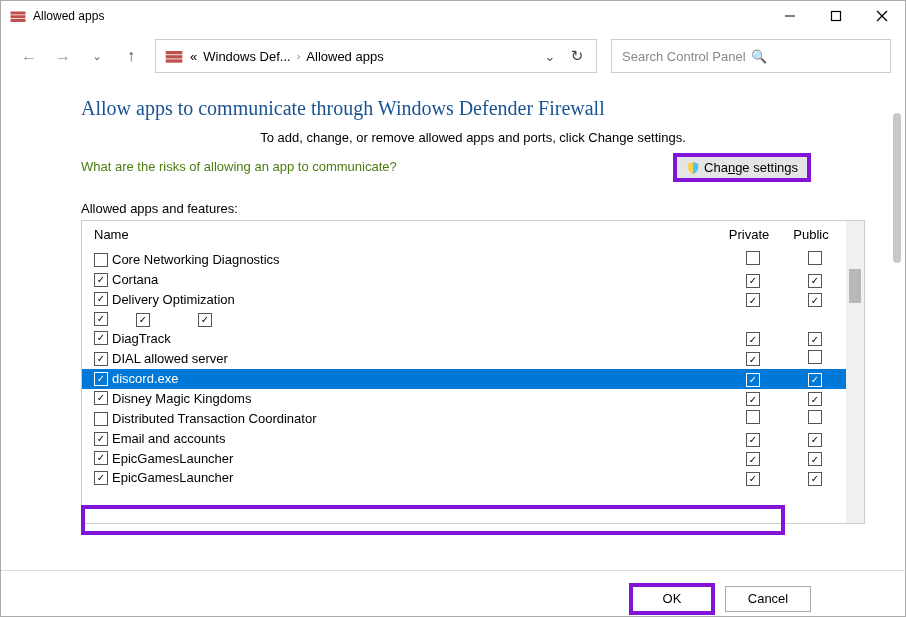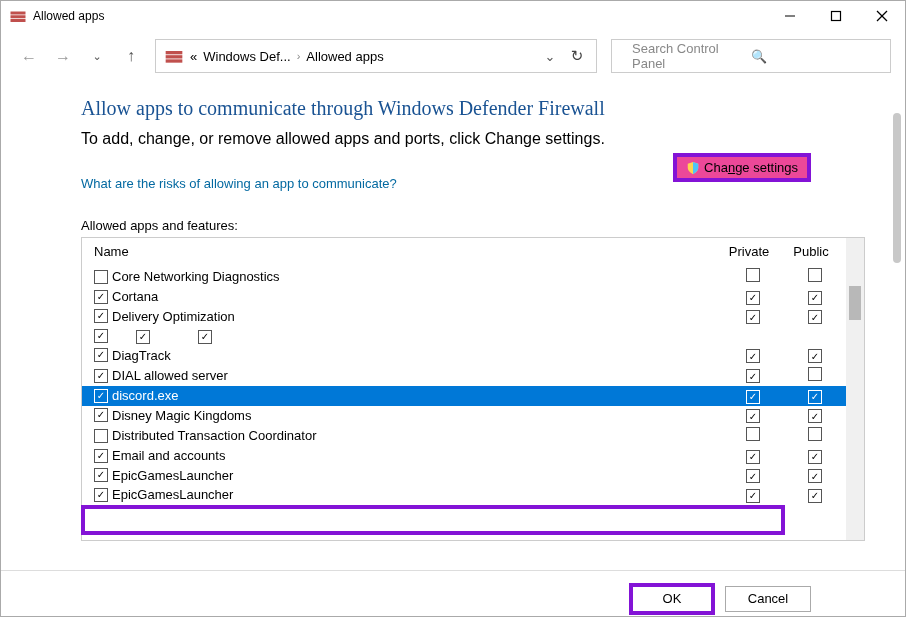--- a/index.html
+++ b/index.html
@@ -11,29 +11,29 @@
 .titlebar .win-btn { width: 46px; height: 30px; display: flex; align-items: center; justify-content: center; font-size: 12px; }
 
 .toolbar { height: 50px; display: flex; align-items: center; padding: 0 14px 0 18px; gap: 14px; }
 .nav-arrow { width: 20px; text-align: center; font-size: 16px; color: #555; }
 .nav-arrow.dim { color: #999; }
 .breadcrumb-box { flex: 1; height: 34px; border: 1px solid #ccc; display: flex; align-items: center; padding: 0 8px; gap: 6px; font-size: 13px; }
 .breadcrumb-box .bc-icon { width: 20px; height: 20px; }
 .breadcrumb-box .chevr { color: #888; font-size: 11px; }
 .bc-drop { width: 20px; text-align: center; color: #555; }
 .refresh-btn { width: 22px; text-align: center; font-size: 15px; color: #444; }
-.search-box { width: 280px; height: 34px; border: 1px solid #ccc; display: flex; align-items: center; padding: 0 20px; font-size: 13px; color: #888; }
+.search-box { width: 280px; height: 34px; border: 1px solid #ccc; display: flex; align-items: center; padding: 0 10px; font-size: 13px; color: #888; }
 .search-box span { flex: 1; }
 .search-icon { color: #555; }
 
 .content { padding: 16px 40px 0 80px; position: relative; height: 490px; }
 .h1 { color: #1a5393; font-size: 20px; font-weight: 400; margin-bottom: 10px; font-family: Liberation Serif, serif; }
-.subtext { font-size: 16px; margin-bottom: 26px; }
-.risk-link { color: #0369a1; font-size: 13px; display: inline-block; }
-.change-settings-btn { position: absolute; right: 94px; top: 72px; padding: 3px 9px; border: 4px solid #8313d6; background: #ec4899; font-size: 13px; display: flex; align-items: center; gap: 4px; }
+.subtext { font-size: 13px; margin-bottom: 12px; text-align: center; }
+.risk-link { color: #4d7c0f; font-size: 13px; display: inline-block; }
+.change-settings-btn { position: absolute; right: 94px; top: 72px; padding: 3px 9px; border: 4px solid #8313d6; background: #e5e5e5; font-size: 13px; display: flex; align-items: center; gap: 4px; }
 .shield-icon { width: 14px; height: 14px; }
 
 .list-label { font-size: 13px; margin-top: 26px; margin-bottom: 4px; }
 .list-box { border: 1px solid #ccc; height: 304px; display: flex; }
 .list-inner { flex: 1; overflow: hidden; }
 .list-header { display: flex; font-size: 13px; padding: 6px 4px 6px 12px; border-bottom: 1px solid transparent; }
 .list-header .col-name { flex: 1; }
 .list-header .col-priv, .list-header .col-pub { width: 62px; text-align: center; }
 .list-rows { }
 .row { display: flex; align-items: center; font-size: 13px; padding: 2px 0 2px 12px; }

